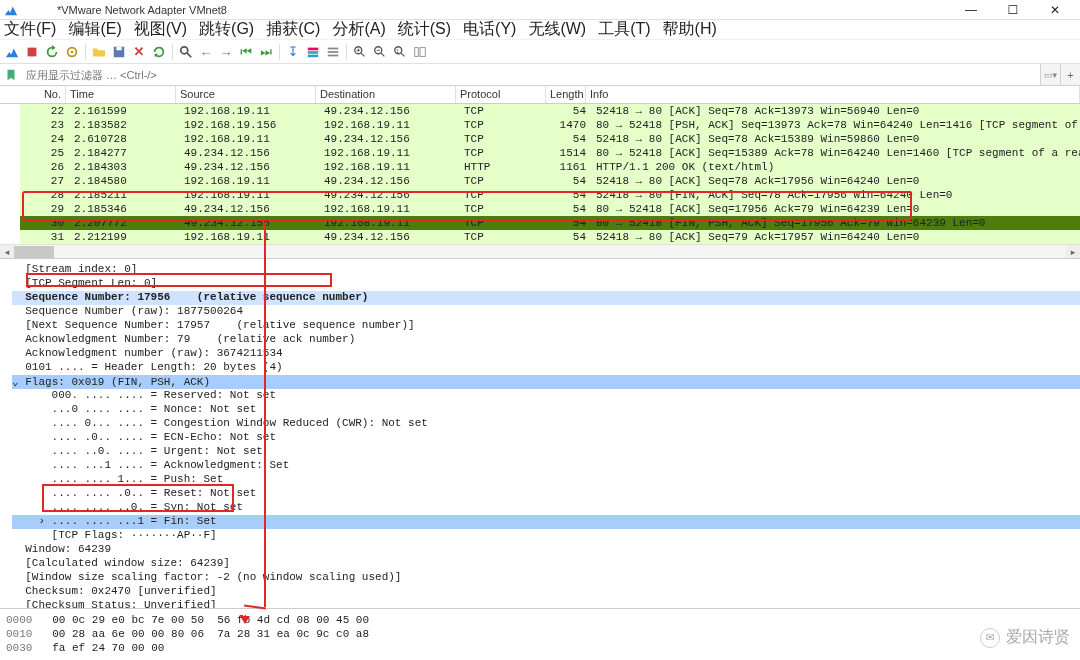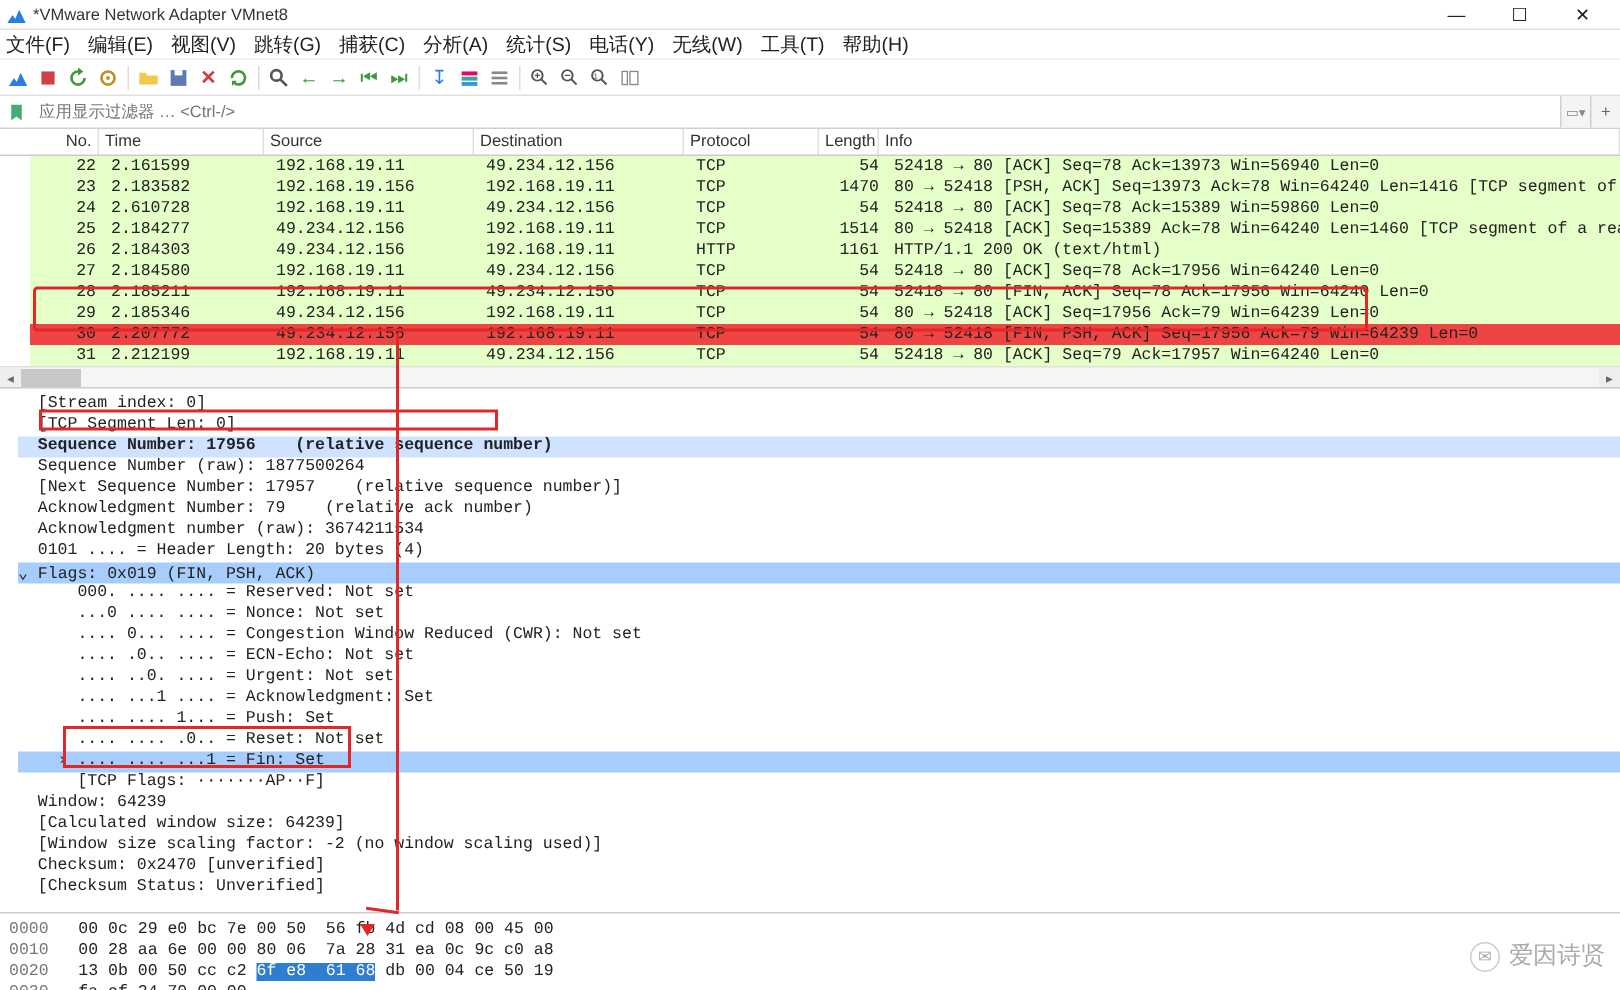--- a/index.html
+++ b/index.html
@@ -1,23 +1,23 @@
 <!DOCTYPE html>
 <html><head>
 <meta charset="utf-8">
 <style>
   * { box-sizing: border-box; }
   html, body { margin:0; padding:0; font-family: "Segoe UI", Arial, sans-serif; font-size:11px; background:#fff; color:#222; overflow:hidden; width:1080px; height:660px; }
-  .titlebar { height:20px; background:#fff; display:flex; align-items:center; padding:0 4px; border-bottom:1px solid #e0e0e0; }
+  .titlebar { height:20px; background:#fff; display:flex; align-items:center; padding:0 4px; border-bottom:1px solid #e0e0e0;gap:35px; }
   .titlebar .fin { width:14px; height:14px; margin-right:4px; }
   .fin svg { width:100%; height:100%; }
   .title { font-size:11px; color:#333; flex:1; }
   .winbtns { display:flex; }
   .winbtn { width:42px; height:20px; display:flex; align-items:center; justify-content:center; font-size:12px; }
-  .menubar { height:20px; background:#fff; display:flex; align-items:center; padding:0 4px; font-size:13px; color:#222; border-bottom:1px solid #f0f0f0; }
+  .menubar { height:20px; background:#fff; display:flex; align-items:center; padding:0 4px; font-size:16px; color:#222; border-bottom:1px solid #f0f0f0; }
   .menubar span { margin-right:12px; }
   .toolbar { height:24px; background:#fff; display:flex; align-items:center; padding:0 3px; border-bottom:1px solid #e0e0e0; gap:2px; }
   .tbtn { width:18px; height:18px; display:flex; align-items:center; justify-content:center; font-size:13px; border-radius:2px; }
   .tbtn svg { width:14px; height:14px; }
   .tsep { width:1px; height:16px; background:#ddd; margin:0 2px; }
   .filterbar { height:22px; display:flex; align-items:center; border-bottom:1px solid #d0d0d0; background:#fff; }
   .filter-icon { width:18px; height:18px; margin:0 2px; display:flex;align-items:center;justify-content:center; }
   .filter-input { flex:1; height:18px; border:none; outline:none; font-size:11px; background:#fff; color:#888; padding:0 4px; }
   .filter-plus { width:20px; text-align:center; color:#666; border-left:1px solid #d0d0d0; height:100%; display:flex;align-items:center;justify-content:center; background:#f4f4f4;}
   .filter-end { width:20px; background:#f4f4f4; height:100%; border-left:1px solid #d0d0d0; display:flex;align-items:center;justify-content:center;}
@@ -29,21 +29,21 @@
   .c-src { width:140px; }
   .c-dst { width:140px; }
   .c-proto { width:90px; }
   .c-len { width:40px; text-align:right; }
   .c-info { flex:1; padding-left:6px; }
   .rows { font-family: Consolas, "Courier New", monospace; font-size:11px;margin-left:20px; }
   .row { height:14px; display:flex; align-items:center; white-space:nowrap; }
   .row > div { padding:0 4px; overflow:hidden; }
   .row.tcp { background:#e4ffc7; }
   .row.http { background:#e4ffc7; }
-  .row.sel { background:#ef4444; }
+  .row.sel { background:#4d7c0f; }
   .row .c-no { width:50px; text-align:right; padding-right:6px; }
   .row .c-time { width:110px; }
   .row .c-src { width:140px; }
   .row .c-dst { width:140px; }
   .row .c-proto { width:90px; }
   .row .c-len { width:40px; text-align:right; }
   .row .c-info { flex:1; padding-left:6px; }
   .hscroll { height:14px; background:#f5f5f5; border-top:1px solid #e0e0e0; position:relative; }
   .hscroll .thumb { position:absolute; left:0; top:1px; height:12px; width:40px; background:#c8c8c8; }
   .hscroll .arrow { position:absolute; top:0; width:14px; height:14px; background:#eee; display:flex;align-items:center;justify-content:center; font-size:9px; color:#666;}
@@ -324,30 +324,31 @@
     <div class="line">  0101 .... = Header Length: 20 bytes (4)</div>
     <div class="line hl-row">⌄ Flags: 0x019 (FIN, PSH, ACK)</div>
     <div class="line">      000. .... .... = Reserved: Not set</div>
     <div class="line">      ...0 .... .... = Nonce: Not set</div>
     <div class="line">      .... 0... .... = Congestion Window Reduced (CWR): Not set</div>
     <div class="line">      .... .0.. .... = ECN-Echo: Not set</div>
     <div class="line">      .... ..0. .... = Urgent: Not set</div>
     <div class="line">      .... ...1 .... = Acknowledgment: Set</div>
     <div class="line">      .... .... 1... = Push: Set</div>
     <div class="line">      .... .... .0.. = Reset: Not set</div>
+    <div class="line">      .... .... ..0. = Syn: Not set</div>
     <div class="line hl-row">    › .... .... ...1 = Fin: Set</div>
     <div class="line">      [TCP Flags: ·······AP··F]</div>
     <div class="line">  Window: 64239</div>
     <div class="line">  [Calculated window size: 64239]</div>
     <div class="line">  [Window size scaling factor: -2 (no window scaling used)]</div>
     <div class="line">  Checksum: 0x2470 [unverified]</div>
     <div class="line">  [Checksum Status: Unverified]</div>
   </div>
 
-<div class="hex" id="hex"><div><span class="off">0000</span>   00 0c 29 e0 bc 7e 00 50  56 fb 4d cd 08 00 45 00</div><div><span class="off">0010</span>   00 28 aa 6e 00 00 80 06  7a 28 31 ea 0c 9c c0 a8</div><div><span class="off">0020</span>   13 0b 00 50 cc c2 <span class="sel">6f e8  61 68</span> db 00 04 ce 50 19</div><div><span class="off">0030</span>   fa ef 24 70 00 00</div></div>
+<div class="hex" id="hex"><div><span class="off">0000</span>   00 0c 29 e0 bc 7e 00 50  56 fb 4d cd 08 00 45 00</div><div><span class="off">0010</span>   00 28 aa 6e 00 00 80 06  7a 28 31 ea 0c 9c c0 a8</div><div><span class="off">0030</span>   fa ef 24 70 00 00</div></div>
 
 <div class="annot" style="left:22px; top:191px; width:890px; height:30px; border-radius:3px;"></div>
 <div class="annot" style="left:26px; top:273px; width:306px; height:14px;"></div>
 <div class="annot" style="left:42px; top:484px; width:192px; height:28px;"></div>
 <div class="redline" style="left:264px; top:222px; width:2px; height:385px;"></div>
 <div class="redline" style="left:244px; top:606px; width:22px; height:2px; transform:rotate(8deg);"></div>
 <div class="redline" style="left:240px; top:616px; width:0; height:0; border-left:5px solid transparent; border-right:5px solid transparent; border-top:8px solid #e02828; background:none;"></div>
 
 <div class="watermark">
   <span class="wm-icon">✉</span>

